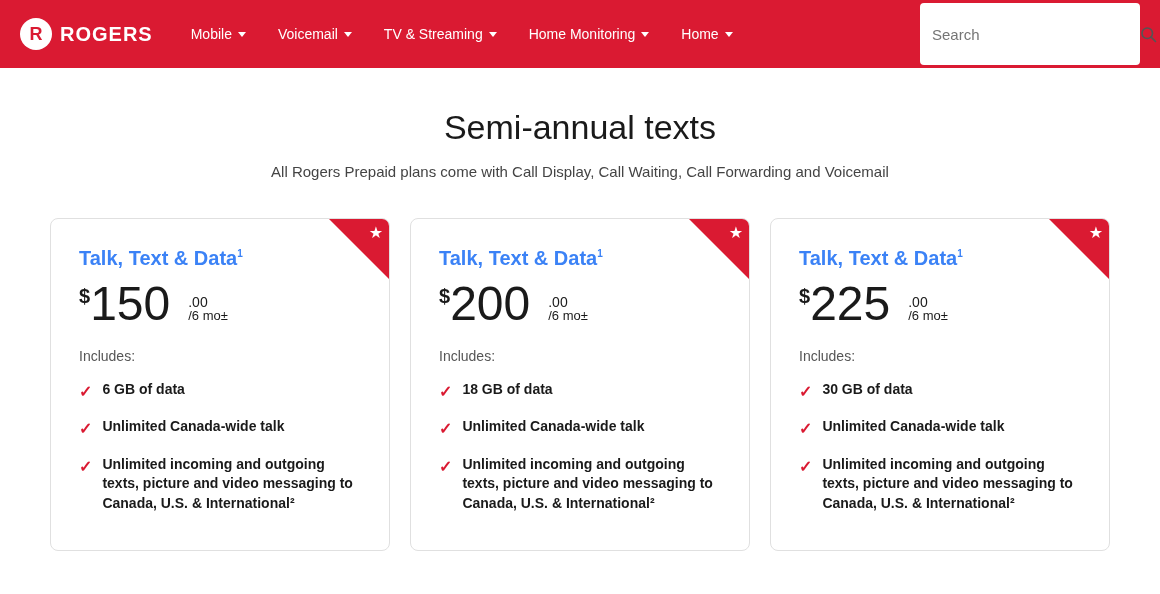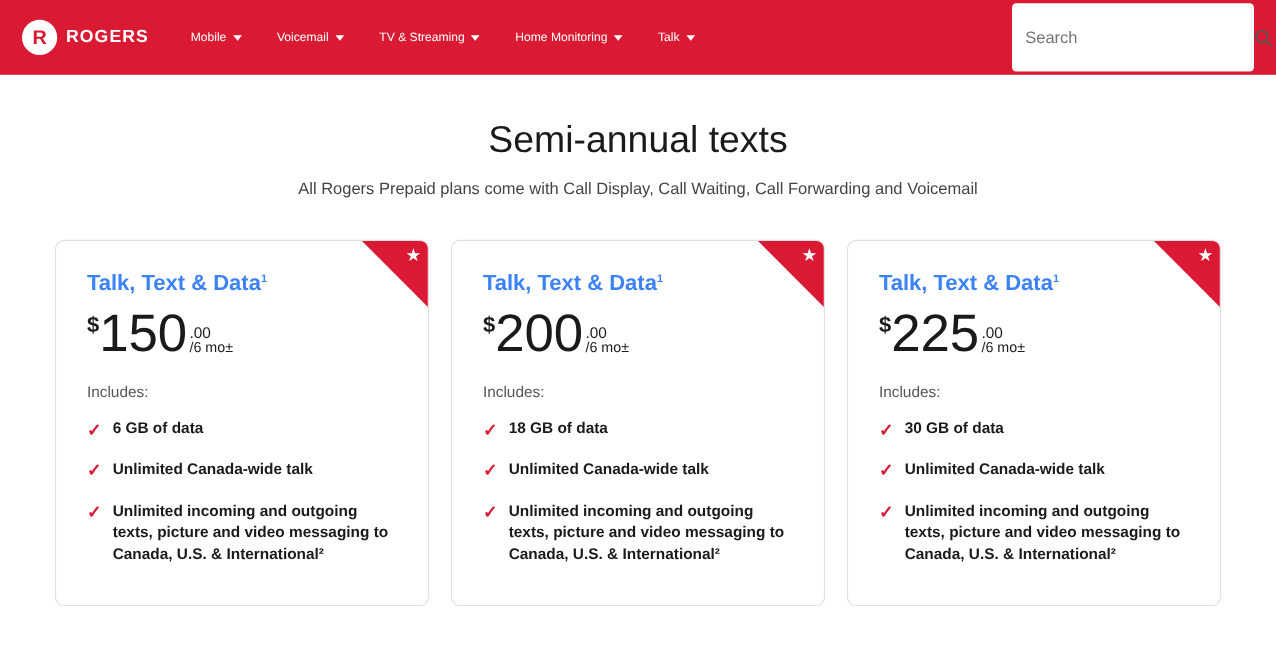--- a/index.html
+++ b/index.html
@@ -29,32 +29,32 @@
     }
     .logo-r {
       color: #da1a32;
       font-weight: 900;
       font-size: 18px;
       line-height: 1;
     }
     .logo-text {
       color: white;
       font-weight: 700;
-      font-size: 16px;
+      font-size: 20px;
       letter-spacing: 1px;
     }
     .nav {
       display: flex;
       align-items: center;
       flex: 1;
       gap: 4px;
     }
     .nav-item {
       color: white;
-      font-size: 11px;
+      font-size: 14px;
       font-weight: 500;
       padding: 8px 14px;
       display: flex;
       align-items: center;
       gap: 6px;
       cursor: pointer;
       white-space: nowrap;
       border-radius: 4px;
     }
     .chevron {
@@ -158,21 +158,21 @@
     .price-amount {
       font-size: 48px;
       font-weight: 300;
       color: #1a1a1a;
       line-height: 1;
     }
     .price-cents-period {
       display: flex;
       flex-direction: column;
       align-self: flex-end;
-      margin-left: 2px;
+      margin-left: 18px;
       padding-bottom: 6px;
     }
     .price-cents {
       font-size: 14px;
       font-weight: 500;
       color: #1a1a1a;
     }
     .price-period {
       font-size: 13px;
       color: #1a1a1a;
@@ -230,21 +230,21 @@
       </div>
       <div class="nav-item">
         <span>TV &amp; Streaming</span>
         <span class="chevron"></span>
       </div>
       <div class="nav-item">
         <span>Home Monitoring</span>
         <span class="chevron"></span>
       </div>
       <div class="nav-item">
-        <span>Talk</span>
+        <span>Home</span>
         <span class="chevron"></span>
       </div>
     </nav>
   <div class="search-area">
     <input class="search-input" type="text" placeholder="Search" style="">
     <svg class="search-icon-svg" width="18" height="18" viewBox="0 0 24 24" fill="none" stroke="#555" stroke-width="2.2" stroke-linecap="round" stroke-linejoin="round">
       <circle cx="11" cy="11" r="7"></circle>
       <line x1="16.5" y1="16.5" x2="22" y2="22"></line>
     </svg>
   </div>

